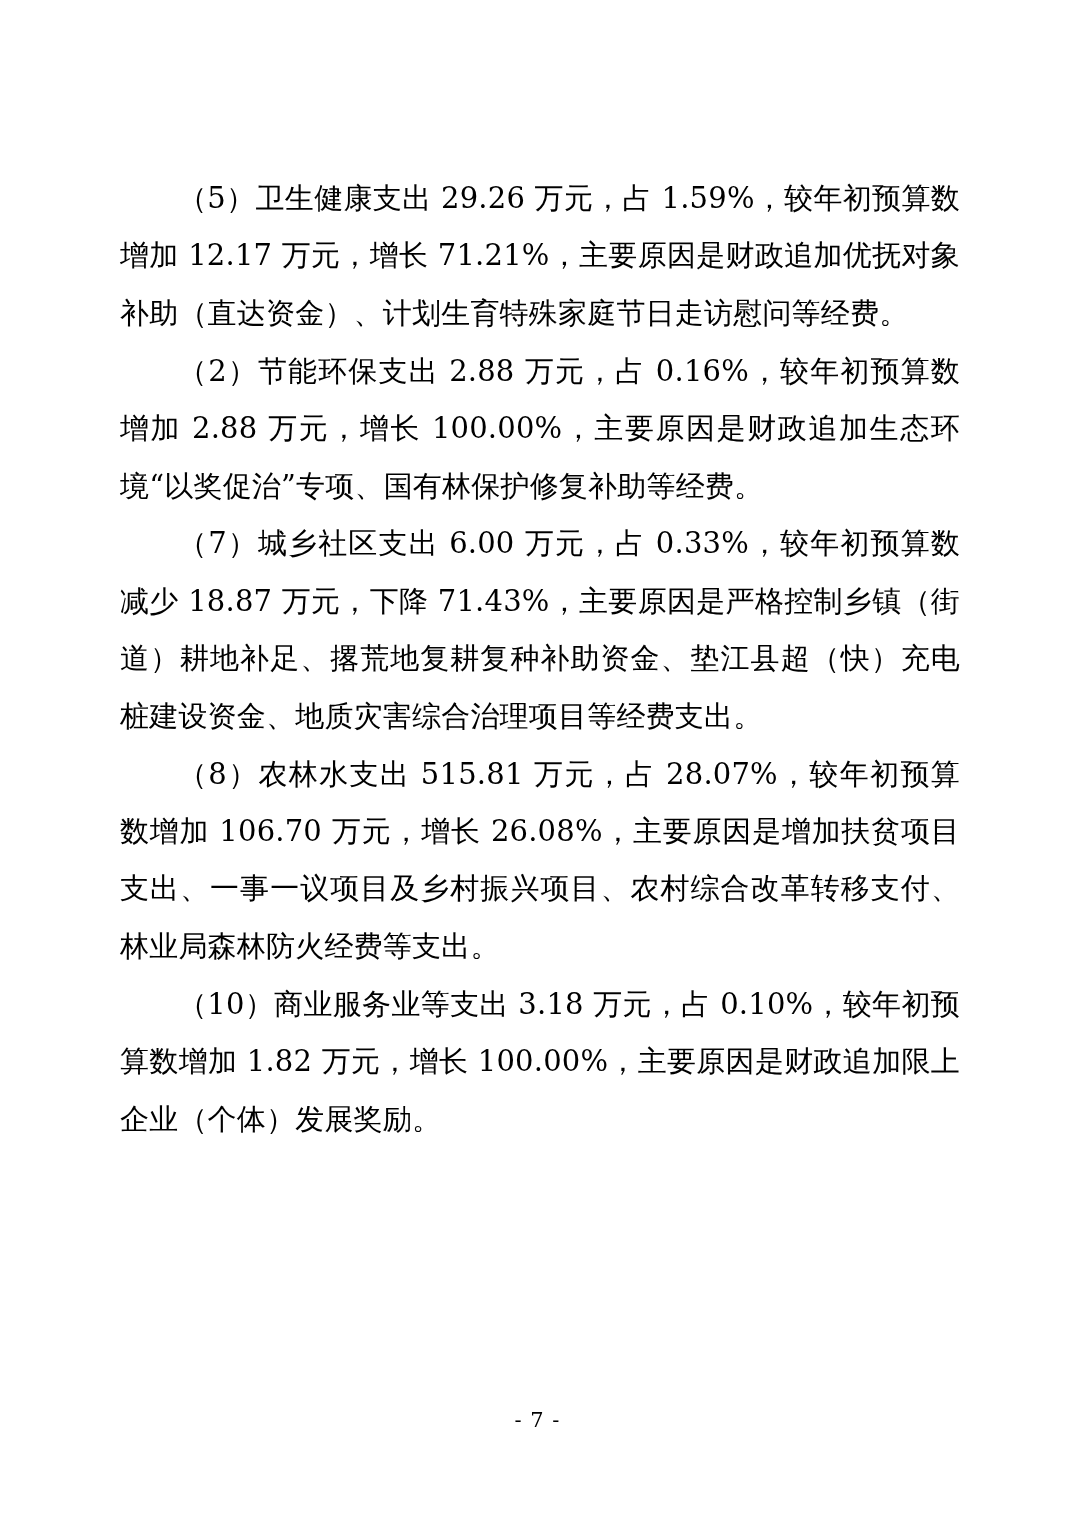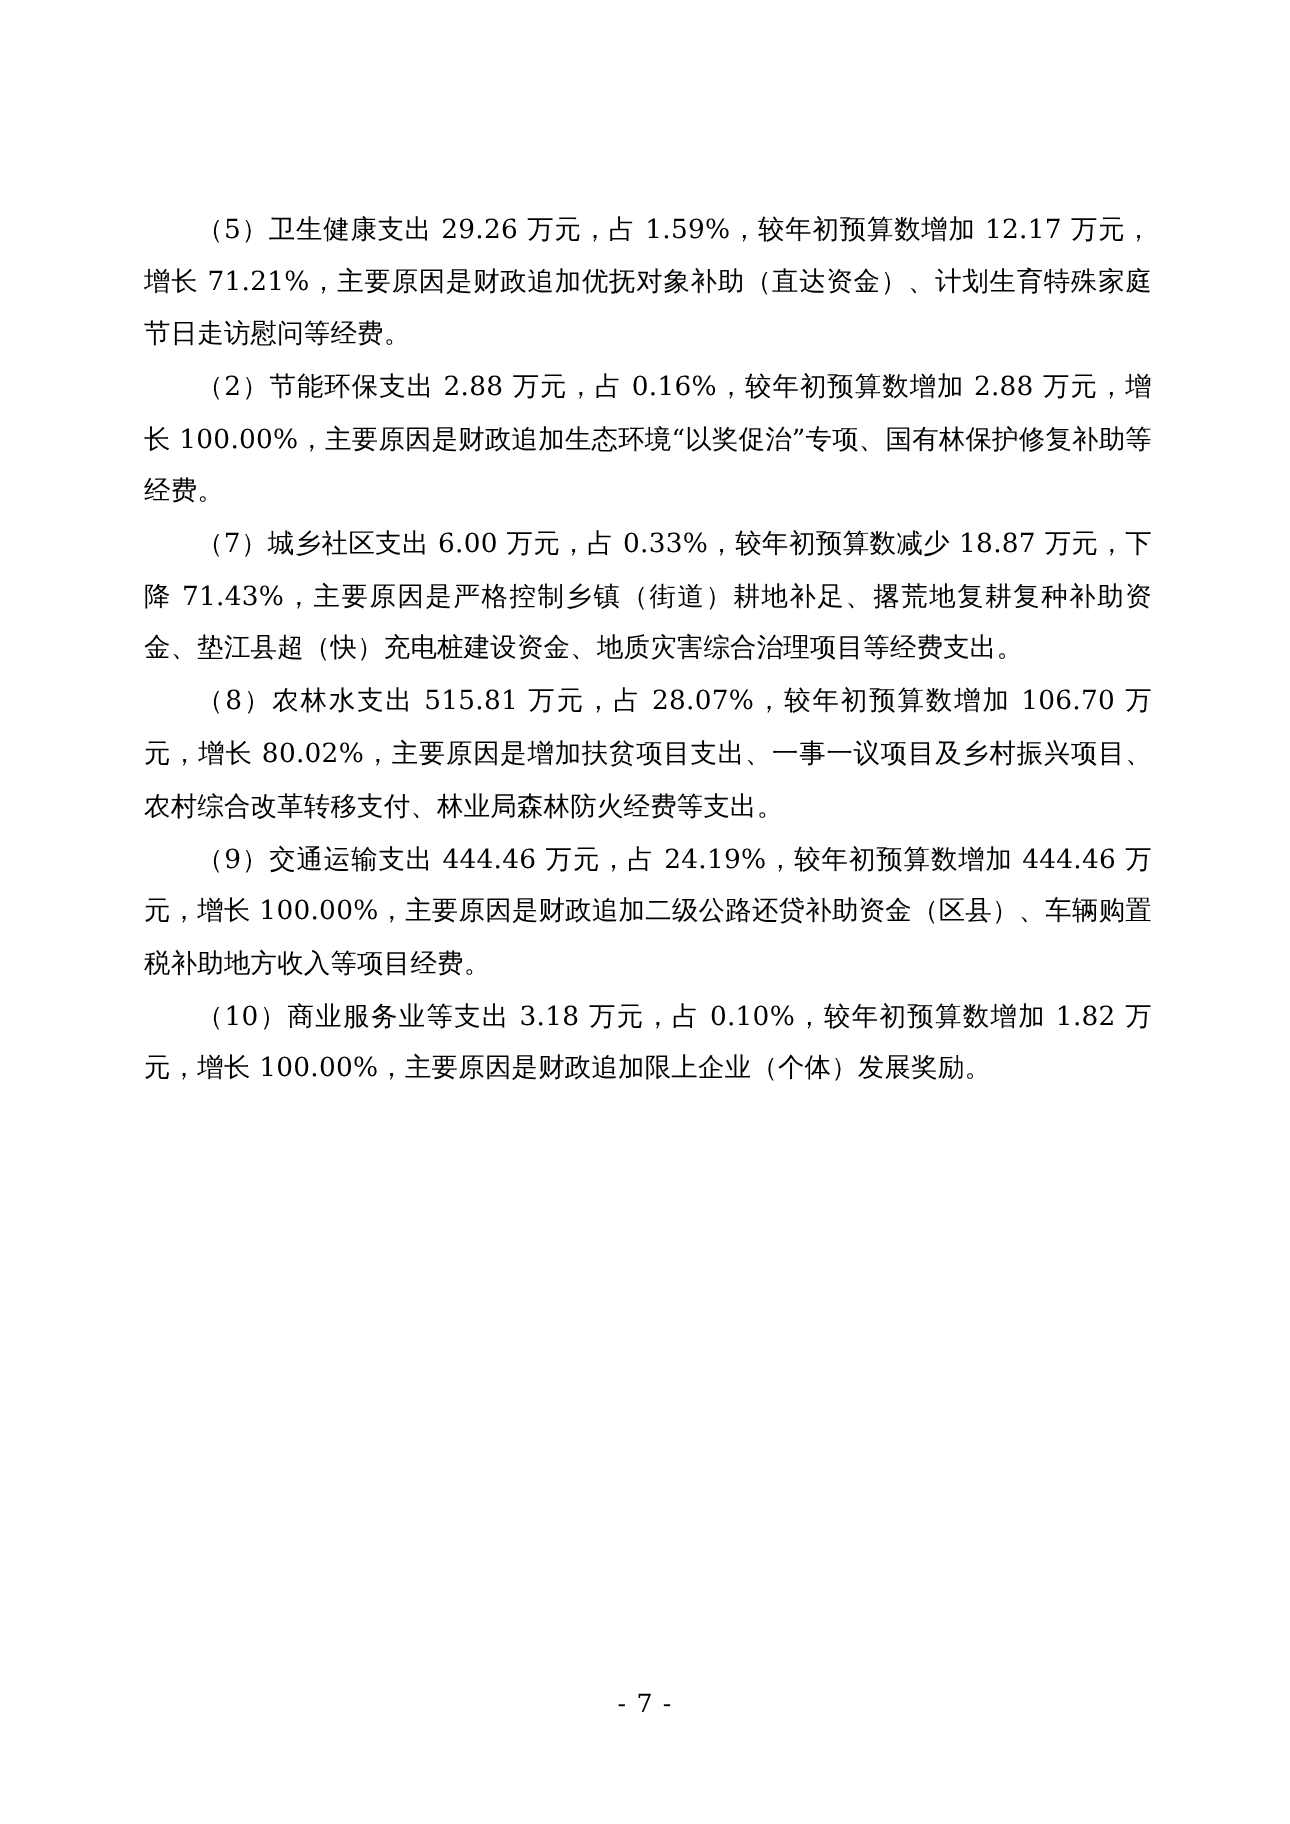--- a/index.html
+++ b/index.html
@@ -17,21 +17,21 @@
     overflow: hidden;
   }
   .content {
     position: absolute;
     left: 120px;
     top: 170px;
     width: 840px;
   }
   .para {
     font-family: "DejaVu Serif", "Liberation Serif", serif;
-    font-size: 22px;
+    font-size: 29px;
     line-height: 1.98;
     color: #000000;
     text-align: justify;
     text-justify: inter-ideograph;
     text-indent: 2em;
     margin: 0 0 0.5px 0;
     letter-spacing: 0.2px;
   }
   .footer {
     position: absolute;
@@ -46,18 +46,17 @@
   }
 </style>
 </head>
 <body>
 
 <div class="page">
   <div class="content">
     <p class="para">（5）卫生健康支出 29.26 万元，占 1.59%，较年初预算数增加 12.17 万元，增长 71.21%，主要原因是财政追加优抚对象补助（直达资金）、计划生育特殊家庭节日走访慰问等经费。</p>
     <p class="para">（2）节能环保支出 2.88 万元，占 0.16%，较年初预算数增加 2.88 万元，增长 100.00%，主要原因是财政追加生态环境“以奖促治”专项、国有林保护修复补助等经费。</p>
     <p class="para">（7）城乡社区支出 6.00 万元，占 0.33%，较年初预算数减少 18.87 万元，下降 71.43%，主要原因是严格控制乡镇（街道）耕地补足、撂荒地复耕复种补助资金、垫江县超（快）充电桩建设资金、地质灾害综合治理项目等经费支出。</p>
-    <p class="para">（8）农林水支出 515.81 万元，占 28.07%，较年初预算数增加 106.70 万元，增长 80.02%，主要原因是增加扶贫项目支出、一事一议项目及乡村振兴项目、农村综合改革转移支付、林业局森林防火经费等支出。</p>
-    <p class="para">（9）交通运输支出 444.46 万元，占 24.19%，较年初预算数增加 444.46 万元，增长 100.00%，主要原因是财政追加二级公路还贷补助资金（区县）、车辆购置税补助地方收入等项目经费。</p>
+    <p class="para">（8）农林水支出 515.81 万元，占 28.07%，较年初预算数增加 106.70 万元，增长 26.08%，主要原因是增加扶贫项目支出、一事一议项目及乡村振兴项目、农村综合改革转移支付、林业局森林防火经费等支出。</p>
     <p class="para">（10）商业服务业等支出 3.18 万元，占 0.10%，较年初预算数增加 1.82 万元，增长 100.00%，主要原因是财政追加限上企业（个体）发展奖励。</p>
   </div>
   <div class="footer">- 7 -</div>
 </div>
 
 </body></html>

